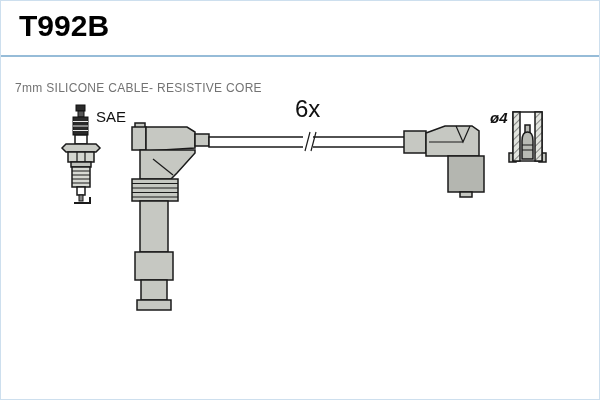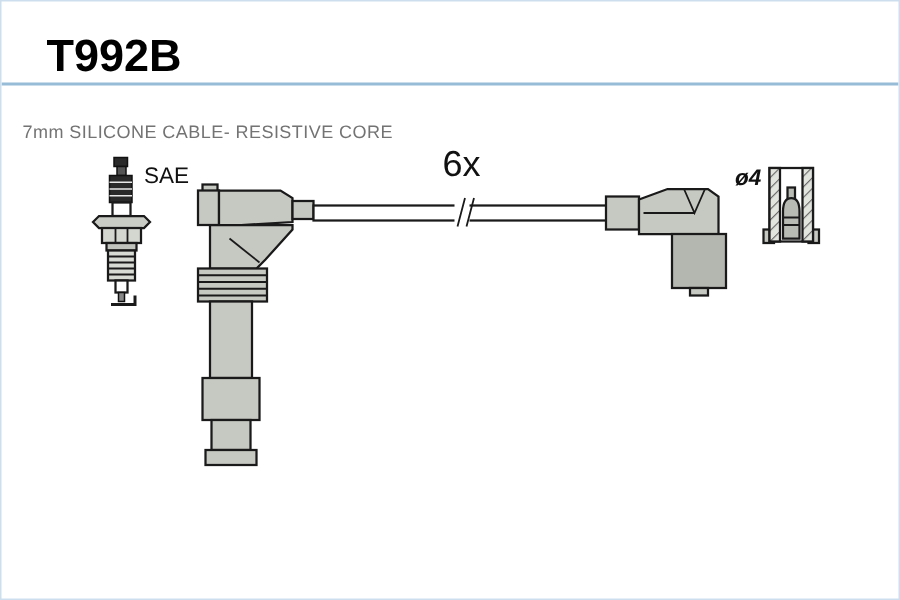--- a/index.html
+++ b/index.html
@@ -3,21 +3,21 @@
 <meta charset="utf-8">
 <style>
   html,body { margin:0; padding:0; background:#fff; }
   .page {
     position:relative; width:598px; height:398px;
     background:#ffffff; border:1px solid #cddfee;
     font-family:"Liberation Sans", sans-serif;
     overflow:hidden;
   }
   .part-number {
-    position:absolute; left:14px; top:4px; margin:16px;
+    position:absolute; left:14px; top:4px; margin:4px;
     font-size:30px; font-weight:bold; color:#000;
     font-family:"Liberation Sans", sans-serif;
   }
   .subtitle {
     position:absolute; left:14px; top:32px;
     font-size:12px; color:#737373; letter-spacing:0.3px;margin-top:48px;
   }
   .brand {
     position:absolute; right:110px; top:6px;
     font-size:26px; font-weight:900; font-style:italic;

